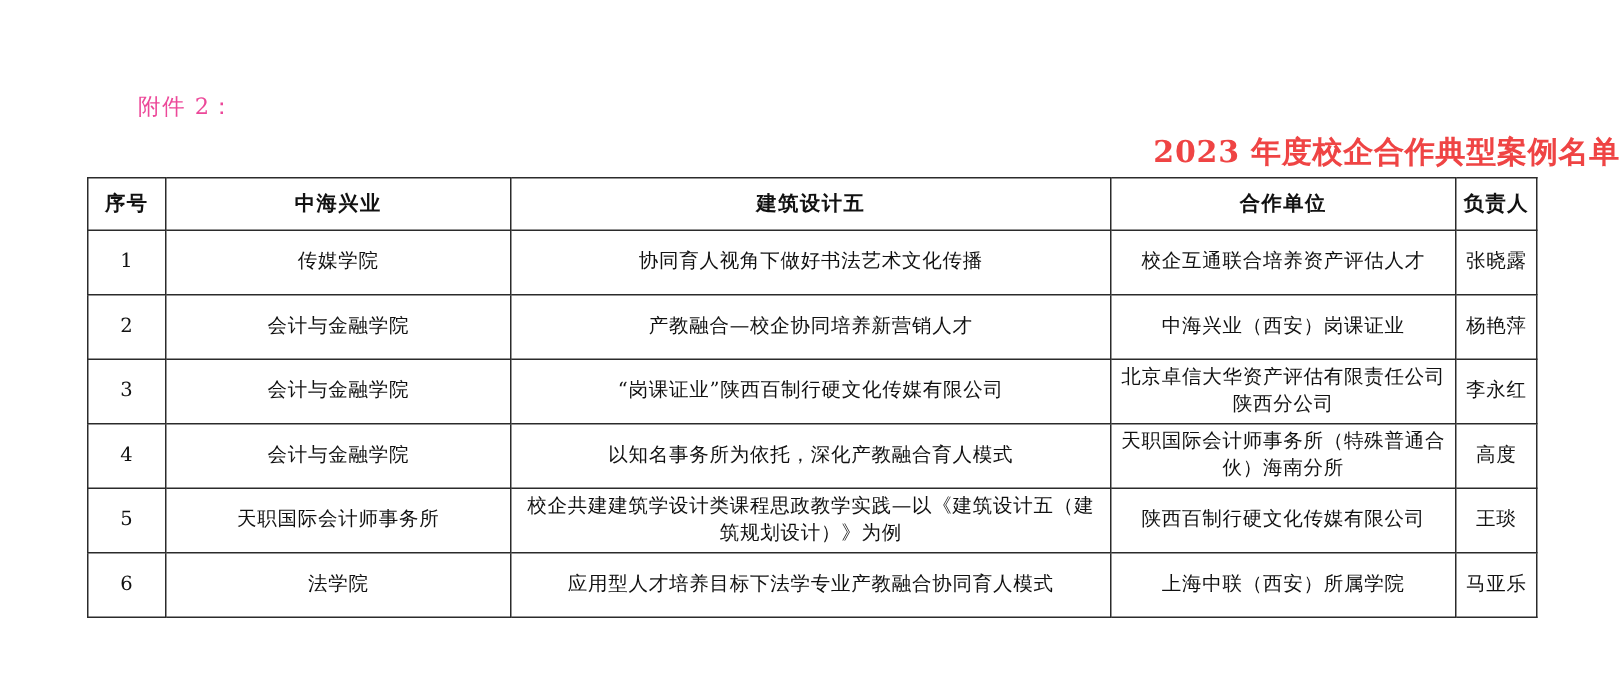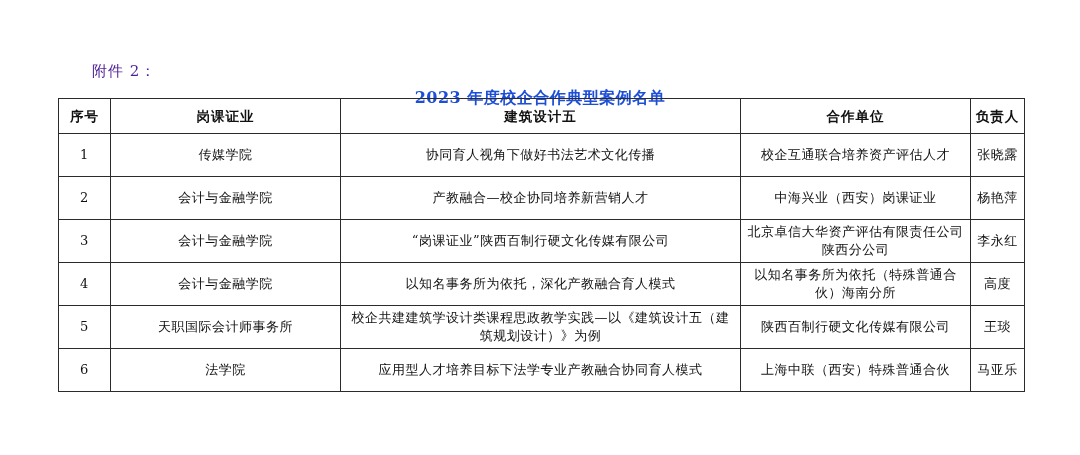--- a/index.html
+++ b/index.html
@@ -20,38 +20,38 @@
     height: 455px;
     box-sizing: border-box;
   }
   .attachment-label {
     position: absolute;
     left: 92px;
     top: 62px;
     font-size: 15px;
     font-family: "DejaVu Serif", "Liberation Serif", serif;
     letter-spacing: 1px;
-    color: #4c1d95;
+    color: #ec4899;
   }
   .doc-title {
     position: absolute;
     left: 0;
     right: 0;
     top: 88px;
-    text-align: center;
-    font-size: 16px;
+    text-align: right;
+    font-size: 20px;
     font-weight: bold;
     letter-spacing: 0.5px;
-    color: #1d4ed8;
+    color: #ef4444;
     font-family: "DejaVu Serif", "Liberation Serif", serif;
   }
   .table-wrap {
     position: absolute;
     left: 58px;
-    top: 98px;
+    top: 118px;
     width: 966px;
   }
   table.case-table {
     border-collapse: collapse;
     width: 966px;
     table-layout: fixed;
   }
   table.case-table th,
   table.case-table td {
     border: 1px solid #2b2b2b;
@@ -105,21 +105,21 @@
       <colgroup>
         <col class="col-seq">
         <col class="col-col">
         <col class="col-case">
         <col class="col-part">
         <col class="col-head">
       </colgroup>
       <thead>
         <tr>
           <th>序号</th>
-          <th>岗课证业</th>
+          <th>中海兴业</th>
           <th>建筑设计五</th>
           <th>合作单位</th>
           <th>负责人</th>
         </tr>
       </thead>
       <tbody>
         <tr>
           <td class="seq-cell">1</td>
           <td>传媒学院</td>
           <td class="case-cell">协同育人视角下做好书法艺术文化传播</td>
@@ -137,34 +137,34 @@
           <td class="seq-cell">3</td>
           <td>会计与金融学院</td>
           <td class="case-cell">“岗课证业”陕西百制行硬文化传媒有限公司</td>
           <td>北京卓信大华资产评估有限责任公司陕西分公司</td>
           <td>李永红</td>
         </tr>
         <tr>
           <td class="seq-cell">4</td>
           <td>会计与金融学院</td>
           <td class="case-cell">以知名事务所为依托，深化产教融合育人模式</td>
-          <td>以知名事务所为依托（特殊普通合伙）海南分所</td>
+          <td>天职国际会计师事务所（特殊普通合伙）海南分所</td>
           <td>高度</td>
         </tr>
         <tr>
           <td class="seq-cell tall-row">5</td>
           <td class="tall-row">天职国际会计师事务所</td>
           <td class="case-cell tall-row">校企共建建筑学设计类课程思政教学实践—以《建筑设计五（建筑规划设计）》为例</td>
           <td class="tall-row">陕西百制行硬文化传媒有限公司</td>
           <td class="tall-row">王琰</td>
         </tr>
         <tr>
           <td class="seq-cell">6</td>
           <td>法学院</td>
           <td class="case-cell">应用型人才培养目标下法学专业产教融合协同育人模式</td>
-          <td>上海中联（西安）特殊普通合伙</td>
+          <td>上海中联（西安）所属学院</td>
           <td>马亚乐</td>
         </tr>
       </tbody>
     </table>
   </div>
 
 </div>
 
 </body></html>

